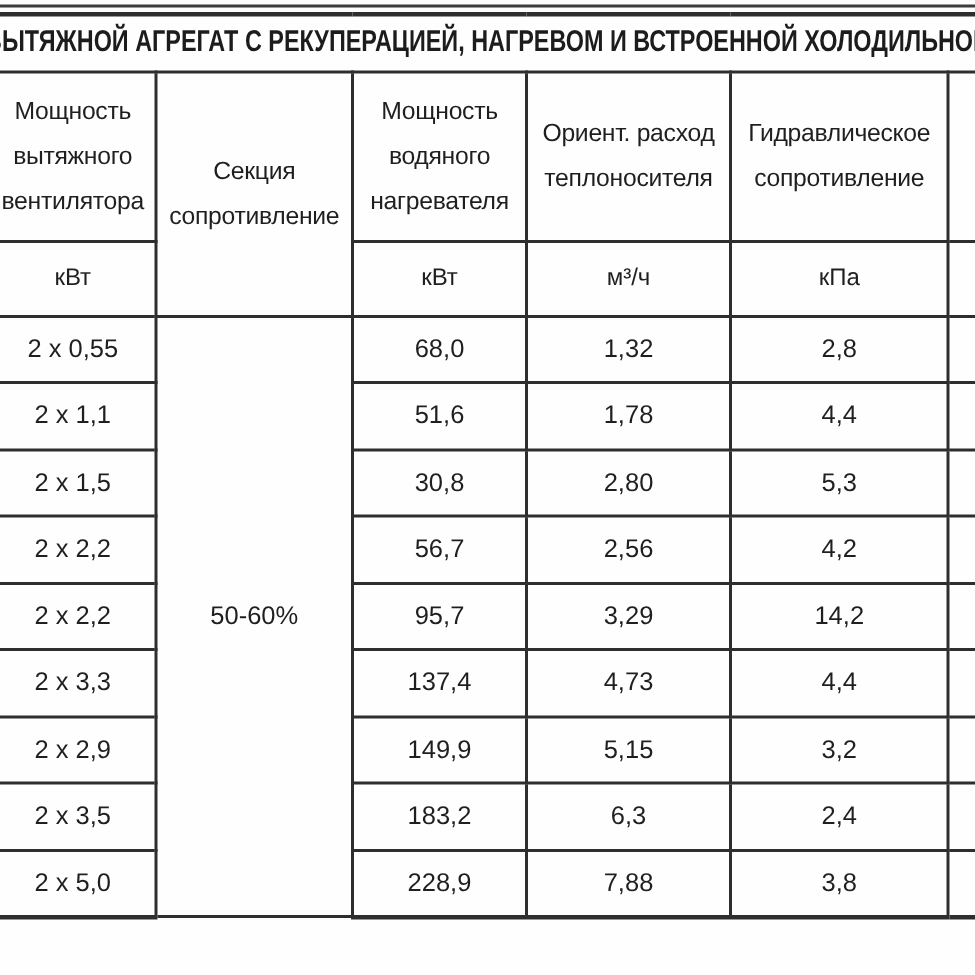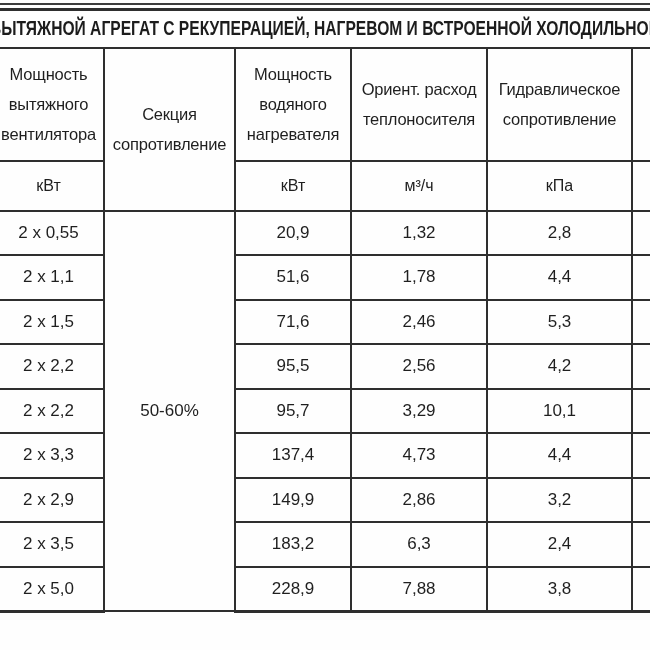--- a/index.html
+++ b/index.html
@@ -82,64 +82,64 @@
       <td>кВт</td>
       <td>кВт</td>
       <td>м³/ч</td>
       <td>кПа</td>
       <td></td>
     </tr>
 
     <tr class="data-row">
       <td>2 x 0,55</td>
       <td rowspan="9" class="recirc">50-60%</td>
-      <td>20,9</td>
+      <td>68,0</td>
       <td>1,32</td>
       <td>2,8</td>
       <td></td>
     </tr>
     <tr class="data-row">
       <td>2 x 1,1</td>
       <td>51,6</td>
       <td>1,78</td>
       <td>4,4</td>
       <td></td>
     </tr>
     <tr class="data-row">
       <td>2 x 1,5</td>
-      <td>71,6</td>
-      <td>2,46</td>
+      <td>30,8</td>
+      <td>2,80</td>
       <td>5,3</td>
       <td></td>
     </tr>
     <tr class="data-row">
       <td>2 x 2,2</td>
-      <td>95,5</td>
+      <td>56,7</td>
       <td>2,56</td>
       <td>4,2</td>
       <td></td>
     </tr>
     <tr class="data-row">
       <td>2 x 2,2</td>
       <td>95,7</td>
       <td>3,29</td>
-      <td>10,1</td>
+      <td>14,2</td>
       <td></td>
     </tr>
     <tr class="data-row">
       <td>2 x 3,3</td>
       <td>137,4</td>
       <td>4,73</td>
       <td>4,4</td>
       <td></td>
     </tr>
     <tr class="data-row">
       <td>2 x 2,9</td>
       <td>149,9</td>
-      <td>2,86</td>
+      <td>5,15</td>
       <td>3,2</td>
       <td></td>
     </tr>
     <tr class="data-row">
       <td>2 x 3,5</td>
       <td>183,2</td>
       <td>6,3</td>
       <td>2,4</td>
       <td></td>
     </tr>

